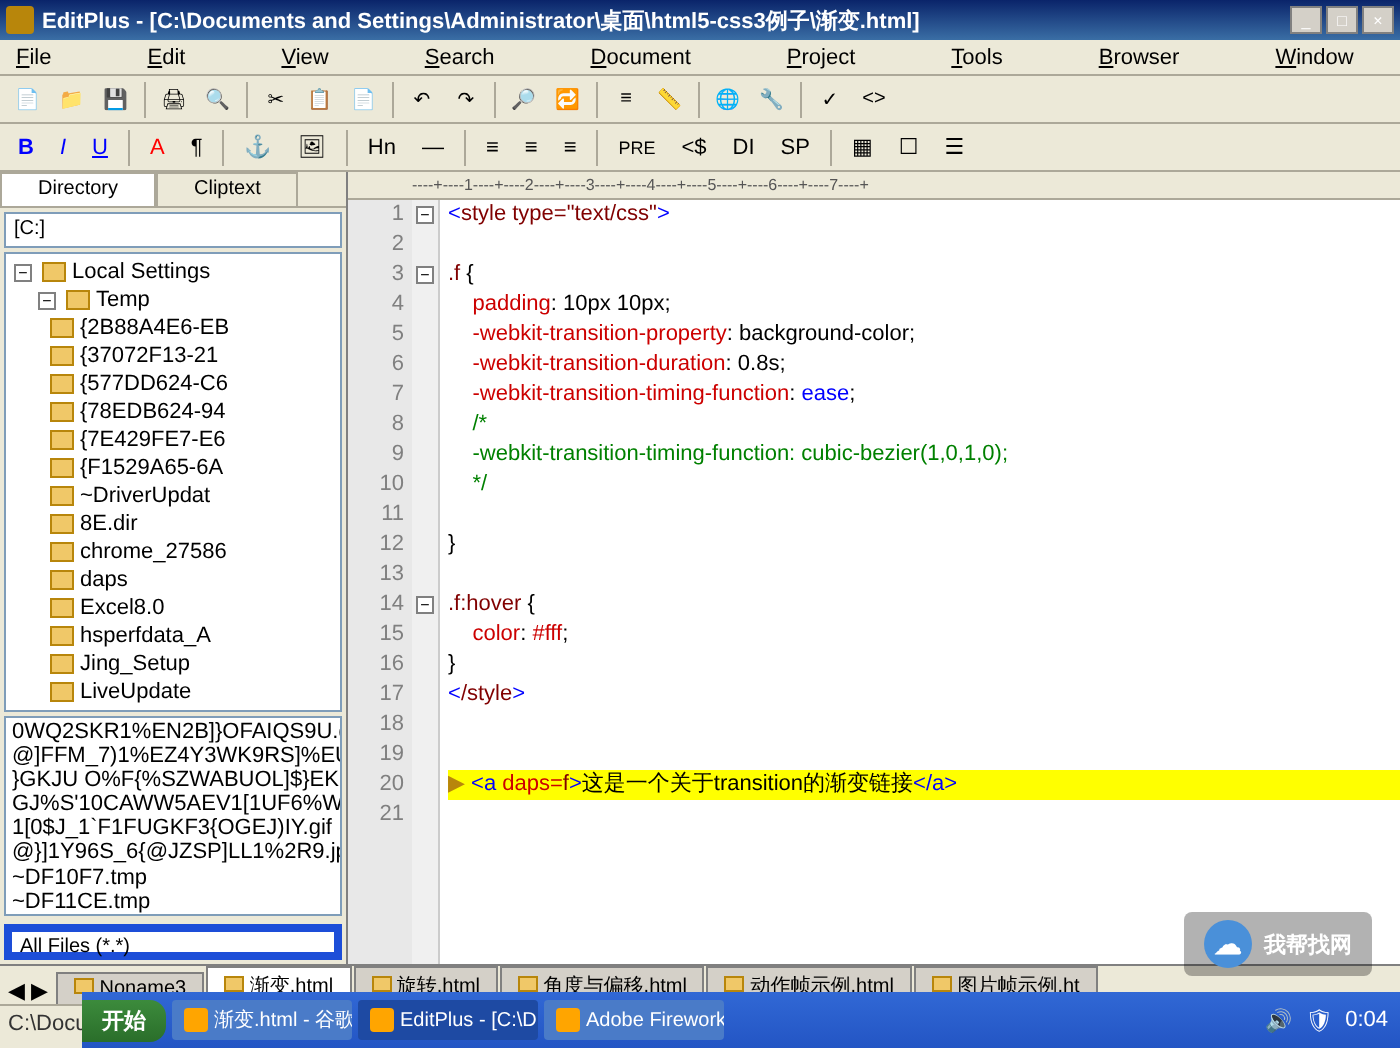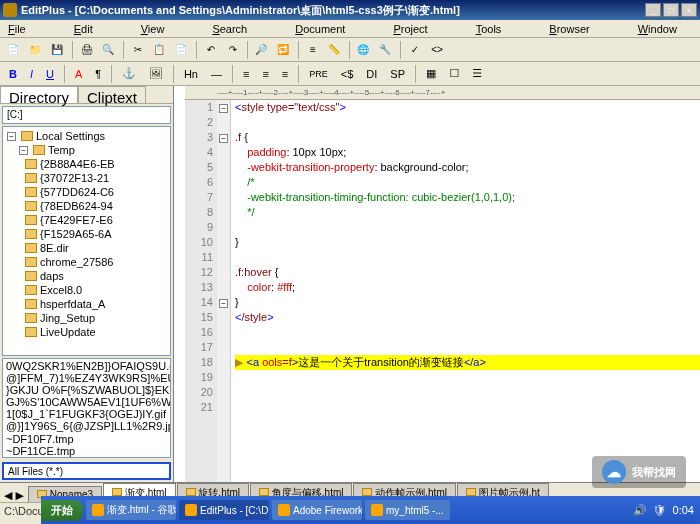--- a/index.html
+++ b/index.html
@@ -14,33 +14,33 @@
 .menubar span { padding: 1px 6px; cursor: pointer; }
 .menubar span u { text-decoration: underline; }
 .toolbar { background: #ece9d8; height: 24px; display: flex; align-items: center; padding: 0 4px; border-bottom: 1px solid #aca899; gap: 2px; }
 .tb-btn { width: 20px; height: 20px; border: 1px solid transparent; display: flex; align-items: center; justify-content: center; cursor: pointer; font-size: 10px; }
 .tb-sep { width: 1px; height: 18px; background: #aca899; margin: 0 2px; }
 .toolbar2 { background: #ece9d8; height: 24px; display: flex; align-items: center; padding: 0 4px; border-bottom: 1px solid #aca899; gap: 3px; }
 .fmt-btn { padding: 0 4px; height: 18px; border: 1px solid transparent; cursor: pointer; display: flex; align-items: center; }
 .main-area { display: flex; height: 396px; }
 .left-panel { width: 174px; background: #ece9d8; border-right: 1px solid #808080; display: flex; flex-direction: column; }
 .left-tabs { display: flex; height: 18px; border-bottom: 1px solid #aca899; }
-.left-tab { padding: 2px 8px; background: #ece9d8; border: 1px solid #aca899; border-bottom: none; font-size: 15px; cursor: pointer; }
+.left-tab { padding: 2px 18px; background: #ece9d8; border: 1px solid #aca899; border-bottom: none; font-size: 10px; cursor: pointer; }
 .left-tab.active { background: white; }
 .drive-sel { height: 18px; padding: 2px 4px; background: white; border: 1px solid #7f9db9; margin: 2px; font-size: 10px; }
 .dir-tree { background: white; border: 1px solid #7f9db9; margin: 0 2px; height: 230px; overflow: auto; padding: 2px; font-size: 10px; }
 .tree-item { padding: 1px 0 1px 20px; cursor: pointer; display: flex; align-items: center; gap: 3px; white-space: nowrap; }
 .tree-root { padding-left: 2px; }
 .tree-l1 { padding-left: 14px; }
 .folder-ico { width: 12px; height: 10px; background: #f0c868; border: 1px solid #b8860b; display: inline-block; flex-shrink: 0; }
 .exp { width: 9px; height: 9px; border: 1px solid #808080; display: inline-flex; align-items: center; justify-content: center; font-size: 8px; cursor: pointer; margin-right: 2px; }
 .file-list { background: white; border: 1px solid #7f9db9; margin: 2px; height: 100px; overflow: auto; padding: 1px; font-size: 9px; line-height: 1.1; }
 .file-list div { padding: 0 2px; white-space: nowrap; }
-.filter-sel { height: 18px; padding: 2px 4px; background: white; border: 2px solid #1d4ed8; margin: 2px; font-size: 10px; }
-.editor-area { flex: 1; display: flex; flex-direction: column; background: white; padding-left: 11px; }
+.filter-sel { height: 18px; padding: 2px 4px; background: white; border: 4px solid #1d4ed8; margin: 2px; font-size: 10px; }
+.editor-area { flex: 1; display: flex; flex-direction: column; background: white; }
 .ruler { height: 14px; background: #ece9d8; border-bottom: 1px solid #aca899; font-size: 8px; display: flex; align-items: center; padding-left: 32px; overflow: hidden; white-space: nowrap; color: #555; }
 .code-area { flex: 1; display: flex; font-family: "Courier New", monospace; font-size: 12px; overflow: auto; }
 .gutter { width: 32px; background: #e8e8e8; text-align: right; padding-right: 4px; color: #808080; line-height: 15px; }
 .fold-gutter { width: 14px; background: #f0f0f0; border-right: 1px solid #ccc; line-height: 15px; text-align: center; }
 .fold-box { width: 9px; height: 9px; border: 1px solid #808080; display: inline-flex; align-items: center; justify-content: center; font-size: 8px; background: white; }
 .code-lines { flex: 1; line-height: 15px; padding-left: 4px; }
 .code-line { white-space: pre; height: 15px; }
 .hl-line { background: #ffff00; }
 .arrow-mark { color: #b8860b; }
 .kw-blue { color: #0000ff; }
@@ -153,20 +153,21 @@
     <div class="drive-sel">[C:]</div>
     <div class="dir-tree" id="dirtree">
         <div class="tree-item tree-root"><span class="exp">−</span><span class="folder-ico"></span> Local Settings</div>
         <div class="tree-item tree-l1"><span class="exp">−</span><span class="folder-ico"></span> Temp</div>
         <div class="tree-item"><span class="folder-ico"></span> {2B88A4E6-EB</div>
         <div class="tree-item"><span class="folder-ico"></span> {37072F13-21</div>
         <div class="tree-item"><span class="folder-ico"></span> {577DD624-C6</div>
         <div class="tree-item"><span class="folder-ico"></span> {78EDB624-94</div>
         <div class="tree-item"><span class="folder-ico"></span> {7E429FE7-E6</div>
         <div class="tree-item"><span class="folder-ico"></span> {F1529A65-6A</div>
+        <div class="tree-item"><span class="folder-ico"></span> ~DriverUpdat</div>
         <div class="tree-item"><span class="folder-ico"></span> 8E.dir</div>
         <div class="tree-item"><span class="folder-ico"></span> chrome_27586</div>
         <div class="tree-item"><span class="folder-ico"></span> daps</div>
         <div class="tree-item"><span class="folder-ico"></span> Excel8.0</div>
         <div class="tree-item"><span class="folder-ico"></span> hsperfdata_A</div>
         <div class="tree-item"><span class="folder-ico"></span> Jing_Setup</div>
         <div class="tree-item"><span class="folder-ico"></span> LiveUpdate</div>
       </div>
     <div class="file-list" id="filelist">
         <div>0WQ2SKR1%EN2B]}OFAIQS9U.gif</div>
@@ -229,33 +230,35 @@
           <div>&nbsp;</div>
           <div>&nbsp;</div>
           <div>&nbsp;</div>
         </div>
       <div class="code-lines" id="codelines">
           <div class="code-line"><span class="kw-blue">&lt;</span><span class="kw-funcname">style type="text/css"</span><span class="kw-blue">&gt;</span></div>
           <div class="code-line">&nbsp;</div>
           <div class="code-line"><span class="kw-funcname">.f</span> {</div>
           <div class="code-line">    <span class="kw-red">padding</span>: 10px 10px;</div>
           <div class="code-line">    <span class="kw-red">-webkit-transition-property</span>: background-color;</div>
+          <div class="code-line">    <span class="kw-red">-webkit-transition-duration</span>: 0.8s;</div>
+          <div class="code-line">    <span class="kw-red">-webkit-transition-timing-function</span>: <span class="kw-blue">ease</span>;</div>
           <div class="code-line"><span class="kw-comment">    /*</span></div>
           <div class="code-line"><span class="kw-comment">    -webkit-transition-timing-function: cubic-bezier(1,0,1,0);</span></div>
           <div class="code-line"><span class="kw-comment">    */</span></div>
           <div class="code-line">&nbsp;</div>
           <div class="code-line">}</div>
           <div class="code-line">&nbsp;</div>
           <div class="code-line"><span class="kw-funcname">.f:hover</span> {</div>
           <div class="code-line">    <span class="kw-red">color</span>: <span class="kw-red">#fff</span>;</div>
           <div class="code-line">}</div>
           <div class="code-line"><span class="kw-blue">&lt;</span><span class="kw-funcname">/style</span><span class="kw-blue">&gt;</span></div>
           <div class="code-line">&nbsp;</div>
           <div class="code-line">&nbsp;</div>
-          <div class="code-line hl-line"><span class="arrow-mark">▶ </span><span class="kw-blue">&lt;a</span> <span class="kw-red">ools=</span><span class="kw-funcname">f</span><span class="kw-blue">&gt;</span>这是一个关于transition的渐变链接<span class="kw-blue">&lt;/a&gt;</span></div>
+          <div class="code-line hl-line"><span class="arrow-mark">▶ </span><span class="kw-blue">&lt;a</span> <span class="kw-red">daps=</span><span class="kw-funcname">f</span><span class="kw-blue">&gt;</span>这是一个关于transition的渐变链接<span class="kw-blue">&lt;/a&gt;</span></div>
         </div>
     </div>
   </div>
 </div>
 
 <div class="doc-tabs" id="doctabs">
     <span style="padding: 0px 4px;">◀ ▶</span>
     <div class="doc-tab"><span class="folder-ico" style="width:10px;height:8px"></span> Noname3</div>
     <div class="doc-tab active"><span class="folder-ico" style="width:10px;height:8px"></span> 渐变.html</div>
     <div class="doc-tab"><span class="folder-ico" style="width:10px;height:8px"></span> 旋转.html</div>
@@ -277,20 +280,19 @@
 </div>
 
 <div class="taskbar">
   <div class="start-btn">
     <span>开始</span>
   </div>
   <div id="taskitems" style="display:flex">
       <div class="task-item"><span class="task-ico"></span>渐变.html - 谷歌...</div>
       <div class="task-item active"><span class="task-ico"></span>EditPlus - [C:\D...</div>
       <div class="task-item"><span class="task-ico"></span>Adobe Fireworks ...</div>
-      <div class="task-item"><span class="task-ico"></span>my_html5 -...</div>
     </div>
   <div class="tray">
     <span>🔊</span>
     <span>🛡</span>
     <span>0:04</span>
   </div>
 </div>
 
 </body></html>

